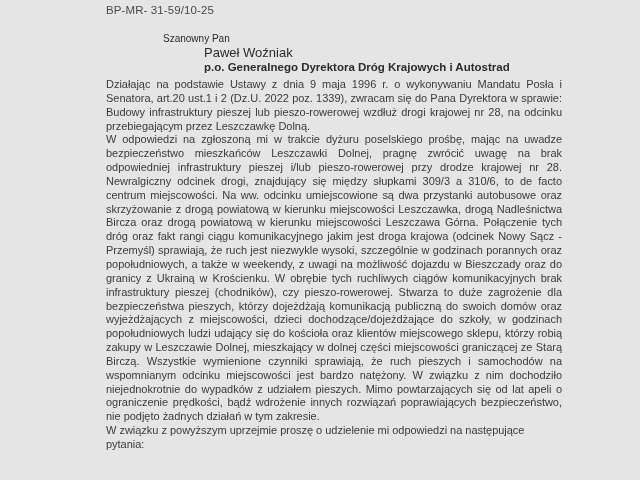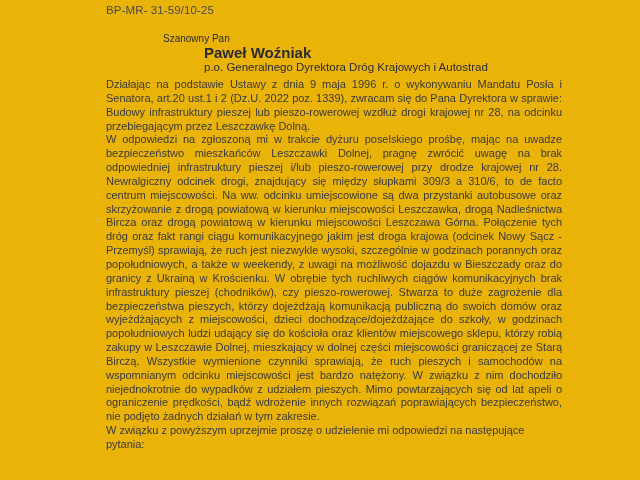--- a/index.html
+++ b/index.html
@@ -11,21 +11,21 @@
     height: 480px;
     background: #ffffff;
     font-family: "Liberation Sans", sans-serif;
     overflow: hidden;
   }
 
   #scan-page {
     position: relative;
     width: 640px;
     height: 480px;
-    background: #eab308;
+    background: #e5e5e5;
     box-sizing: border-box;
   }
 
   
   #ref-number {
     position: absolute;
     left: 106px;
     top: 4px;
     font-size: 11.5px;
     color: #4a4a4a;
@@ -44,27 +44,27 @@
     color: #2b2b2b;
     white-space: nowrap;
     line-height: 14px;
   }
   #addressee-salutation {
     font-size: 10px;
     font-weight: normal;
     margin-left: 57px;
   }
   #addressee-name {
-    font-size: 15px;
-    font-weight: bold;
+    font-size: 13px;
+    font-weight: normal;
     margin-left: 98px;
   }
   #addressee-title {
     font-size: 11.5px;
-    font-weight: normal;
+    font-weight: bold;
     margin-left: 98px;
   }
 
   
   #body-block {
     position: absolute;
     left: 106px;
     top: 78px;
     width: 456px;
   }

